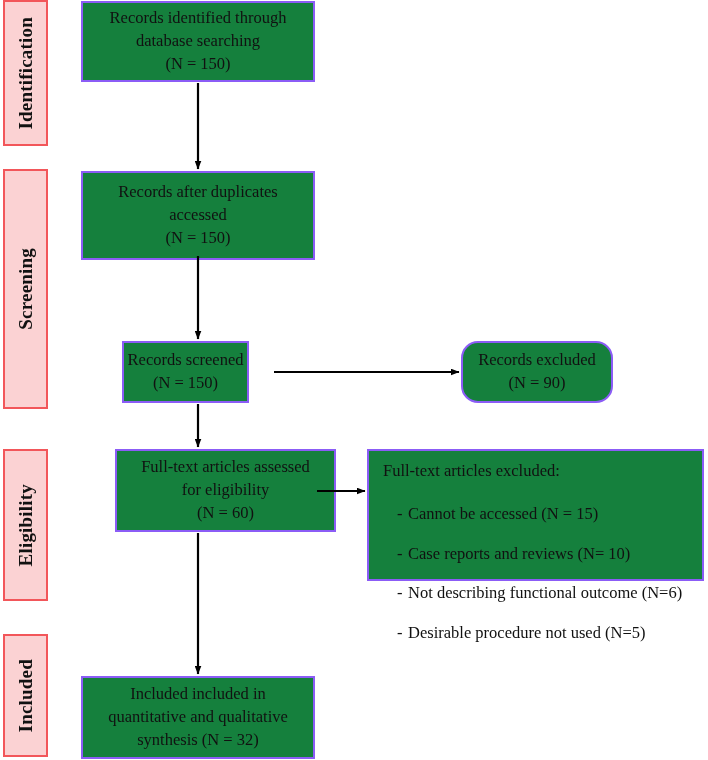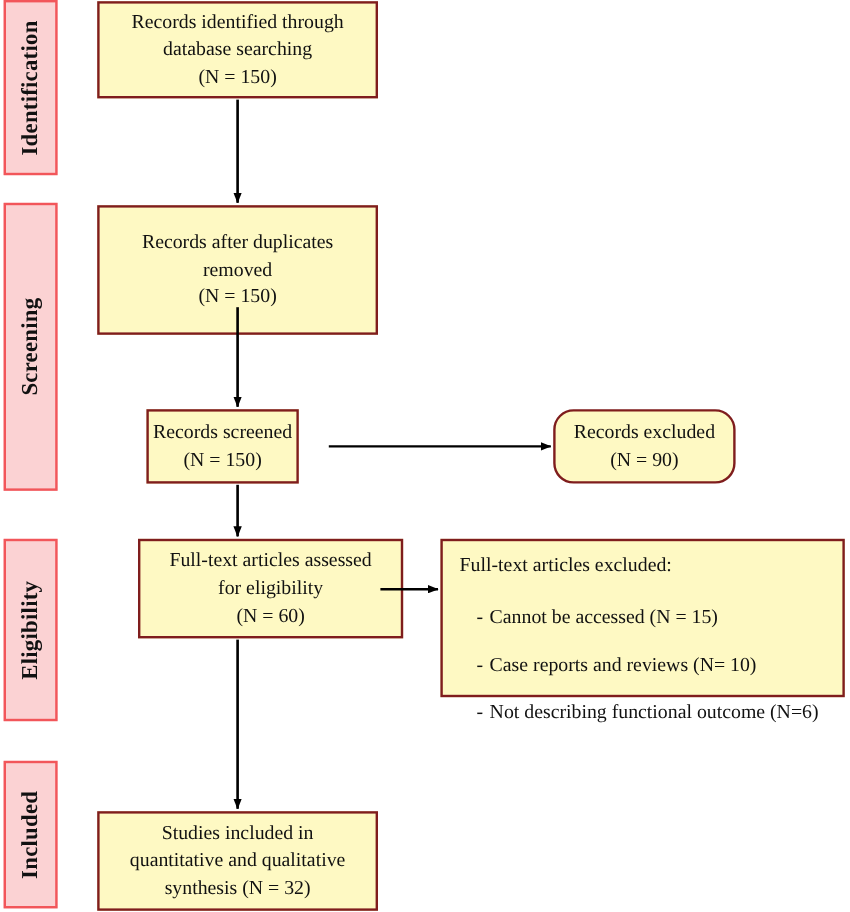--- a/index.html
+++ b/index.html
@@ -39,22 +39,22 @@
     letter-spacing: 0.2px;
     color: #111111;
     white-space: nowrap;
     line-height: 1;
   }
 
   
   .node {
     position: absolute;
     box-sizing: border-box;
-    background: #fef9c3;
-    border: 2px solid #7f1d1d;
+    background: #15803d;
+    border: 2px solid #8b5cf6;
     display: flex;
     flex-direction: column;
     align-items: center;
     justify-content: center;
     font-size: 16.5px;
     line-height: 1.38;
     text-align: center;
     color: #111111;
     padding: 2px 6px;
   }
@@ -122,23 +122,23 @@
   <div class="stage-label" style="left:3px; top:634px; width:45px; height:123px;">
     <span>Included</span>
   </div>
 
   <div class="node" style="left:81px; top:1px; width:234px; height:81px;">
     <span class="line">Records identified through</span>
     <span class="line">database searching</span>
     <span class="line">(N = 150)</span>
   </div>
 
-  <div class="node" style="left:81px; top:171px; width:234px; height:108px;">
+  <div class="node" style="left:81px; top:171px; width:234px; height:89px;">
     <span class="line">Records after duplicates</span>
-    <span class="line">removed</span>
+    <span class="line">accessed</span>
     <span class="line">(N = 150)</span>
   </div>
 
   <div class="node" style="left:122px; top:341px; width:127px; height:62px;">
     <span class="line">Records screened</span>
     <span class="line">(N = 150)</span>
   </div>
 
   <div class="node" style="left:461px; top:341px; width:152px; height:62px;border-radius:17px;">
     <span class="line">Records excluded</span>
@@ -150,25 +150,26 @@
     <span class="line">for eligibility</span>
     <span class="line">(N = 60)</span>
   </div>
 
   <div class="node node-list" style="left:367px; top:449px; width:337px; height:132px;">
     <span class="heading">Full-text articles excluded:</span>
     <ul>
       <li>Cannot be accessed (N = 15)</li>
       <li>Case reports and reviews (N= 10)</li>
       <li>Not describing functional outcome (N=6)</li>
+      <li>Desirable procedure not used (N=5)</li>
     </ul>
   </div>
 
   <div class="node" style="left:81px; top:676px; width:234px; height:83px;">
-    <span class="line">Studies included in</span>
+    <span class="line">Included included in</span>
     <span class="line">quantitative and qualitative</span>
     <span class="line">synthesis (N = 32)</span>
   </div>
 
   <div class="connector" style="left:0; top:0; width:708px; height:760px;">
     <svg width="708" height="760" viewBox="0 0 708 760">
       <defs>
         <marker id="arrowhead" markerWidth="9" markerHeight="7" refX="8.5" refY="3.5" orient="auto" markerUnits="userSpaceOnUse">
           <polygon points="0 0, 9 3.5, 0 7" fill="#000000"></polygon>
         </marker>

